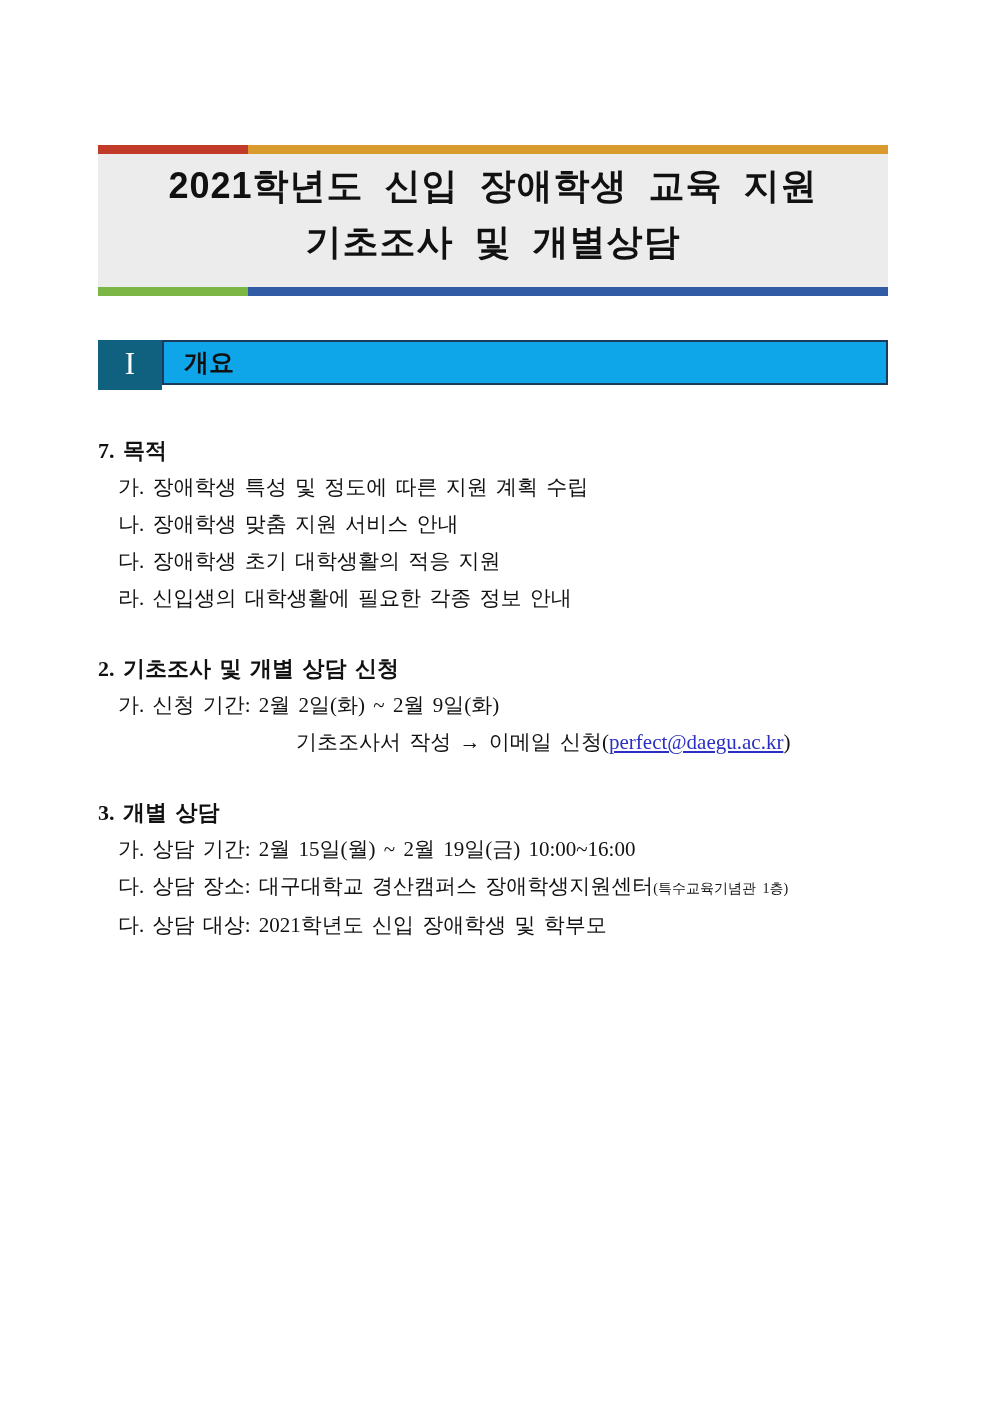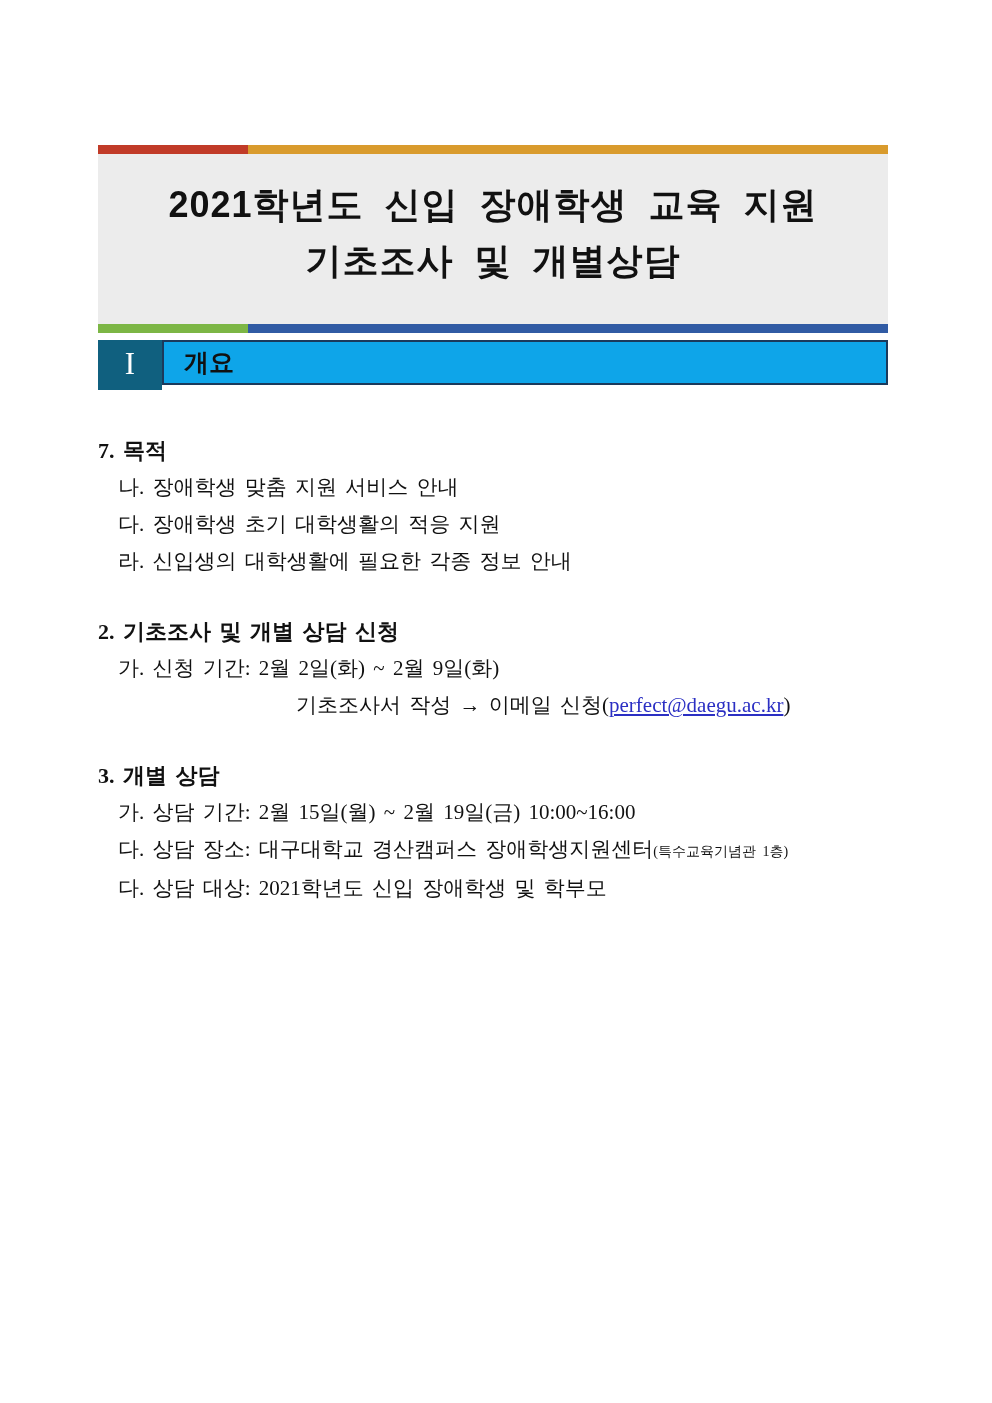--- a/index.html
+++ b/index.html
@@ -23,22 +23,22 @@
   }
   .bar { display: flex; height: 9px; width: 100%; }
   .bar .seg-a { width: 150px; height: 100%; }
   .bar .seg-b { flex: 1; height: 100%; }
   .bar-top .seg-a { background: var(--bar-red, #c13b28); }
   .bar-top .seg-b { background: var(--bar-gold, #d99b2d); }
   .bar-bottom .seg-a { background: var(--bar-green, #7cb645); }
   .bar-bottom .seg-b { background: var(--bar-blue, #315ba4); }
   .banner-body {
     background: var(--banner-bg, #ececec);
-    height: 170px;
-    padding-top: 23px;
+    height: 133px;
+    padding-top: 4px;
     text-align: center;
   }
   .banner-title {
     font-family: "Liberation Sans", "DejaVu Sans", sans-serif;
     font-weight: bold;
     font-size: 36px;
     line-height: 56px;
     letter-spacing: 1px;
     word-spacing: 10px;
     color: #111111;
@@ -133,20 +133,21 @@
   <div class="sec-header">
     <div class="sec-numeral">I</div>
     <div class="sec-box">
       <span class="sec-title">개요</span>
     </div>
   </div>
 
   <div class="doc-body">
       <div class="section">
         <div class="heading">7. 목적</div>
+        <div class="line indent-1"><span class="text-seg">가. 장애학생 특성 및 정도에 따른 지원 계획 수립</span></div>
         <div class="line indent-1"><span class="text-seg">나. 장애학생 맞춤 지원 서비스 안내</span></div>
         <div class="line indent-1"><span class="text-seg">다. 장애학생 초기 대학생활의 적응 지원</span></div>
         <div class="line indent-1"><span class="text-seg">라. 신입생의 대학생활에 필요한 각종 정보 안내</span></div>
       </div>
       <div class="section">
         <div class="heading">2. 기초조사 및 개별 상담 신청</div>
         <div class="line indent-1"><span class="text-seg">가. 신청 기간: 2월 2일(화) ~ 2월 9일(화)</span></div>
         <div class="line indent-2"><span class="text-seg">기초조사서 작성 → 이메일 신청(</span><a href="#" class="email-link">perfect@daegu.ac.kr</a><span class="text-seg">)</span></div>
       </div>
       <div class="section">

